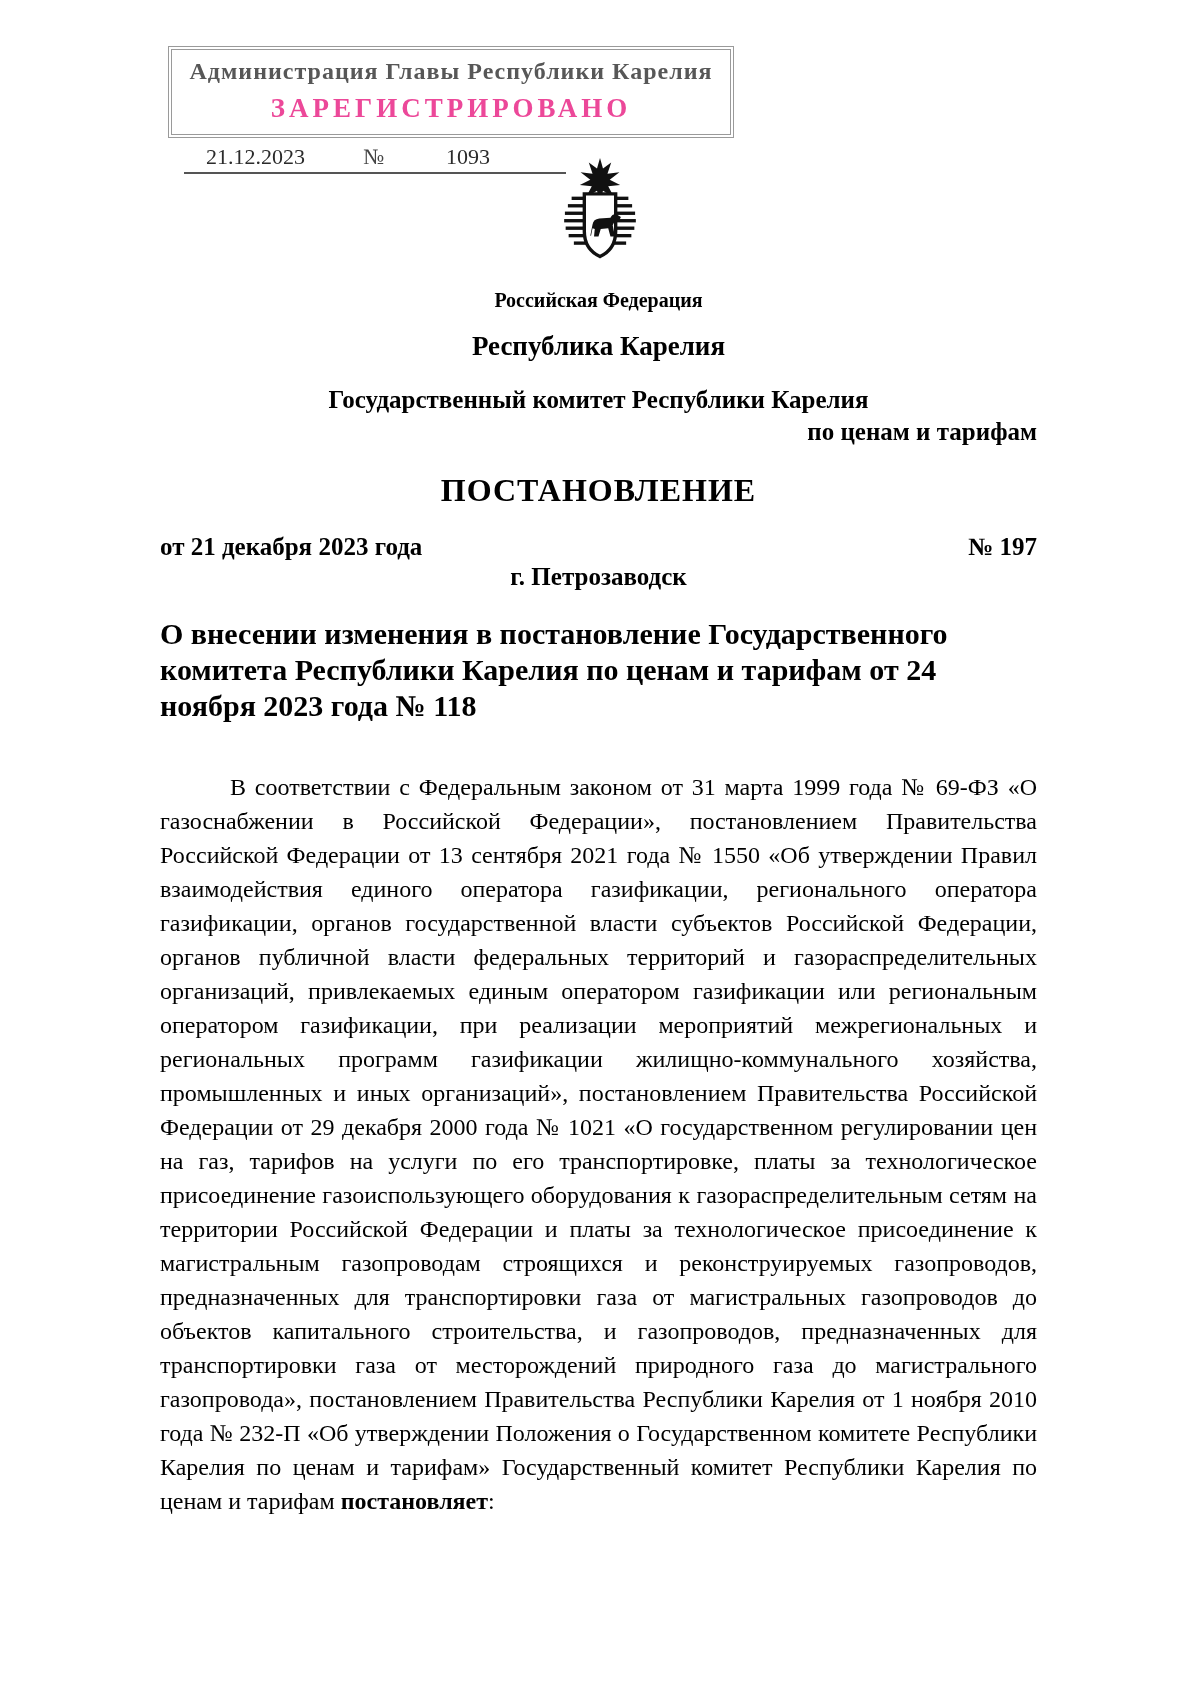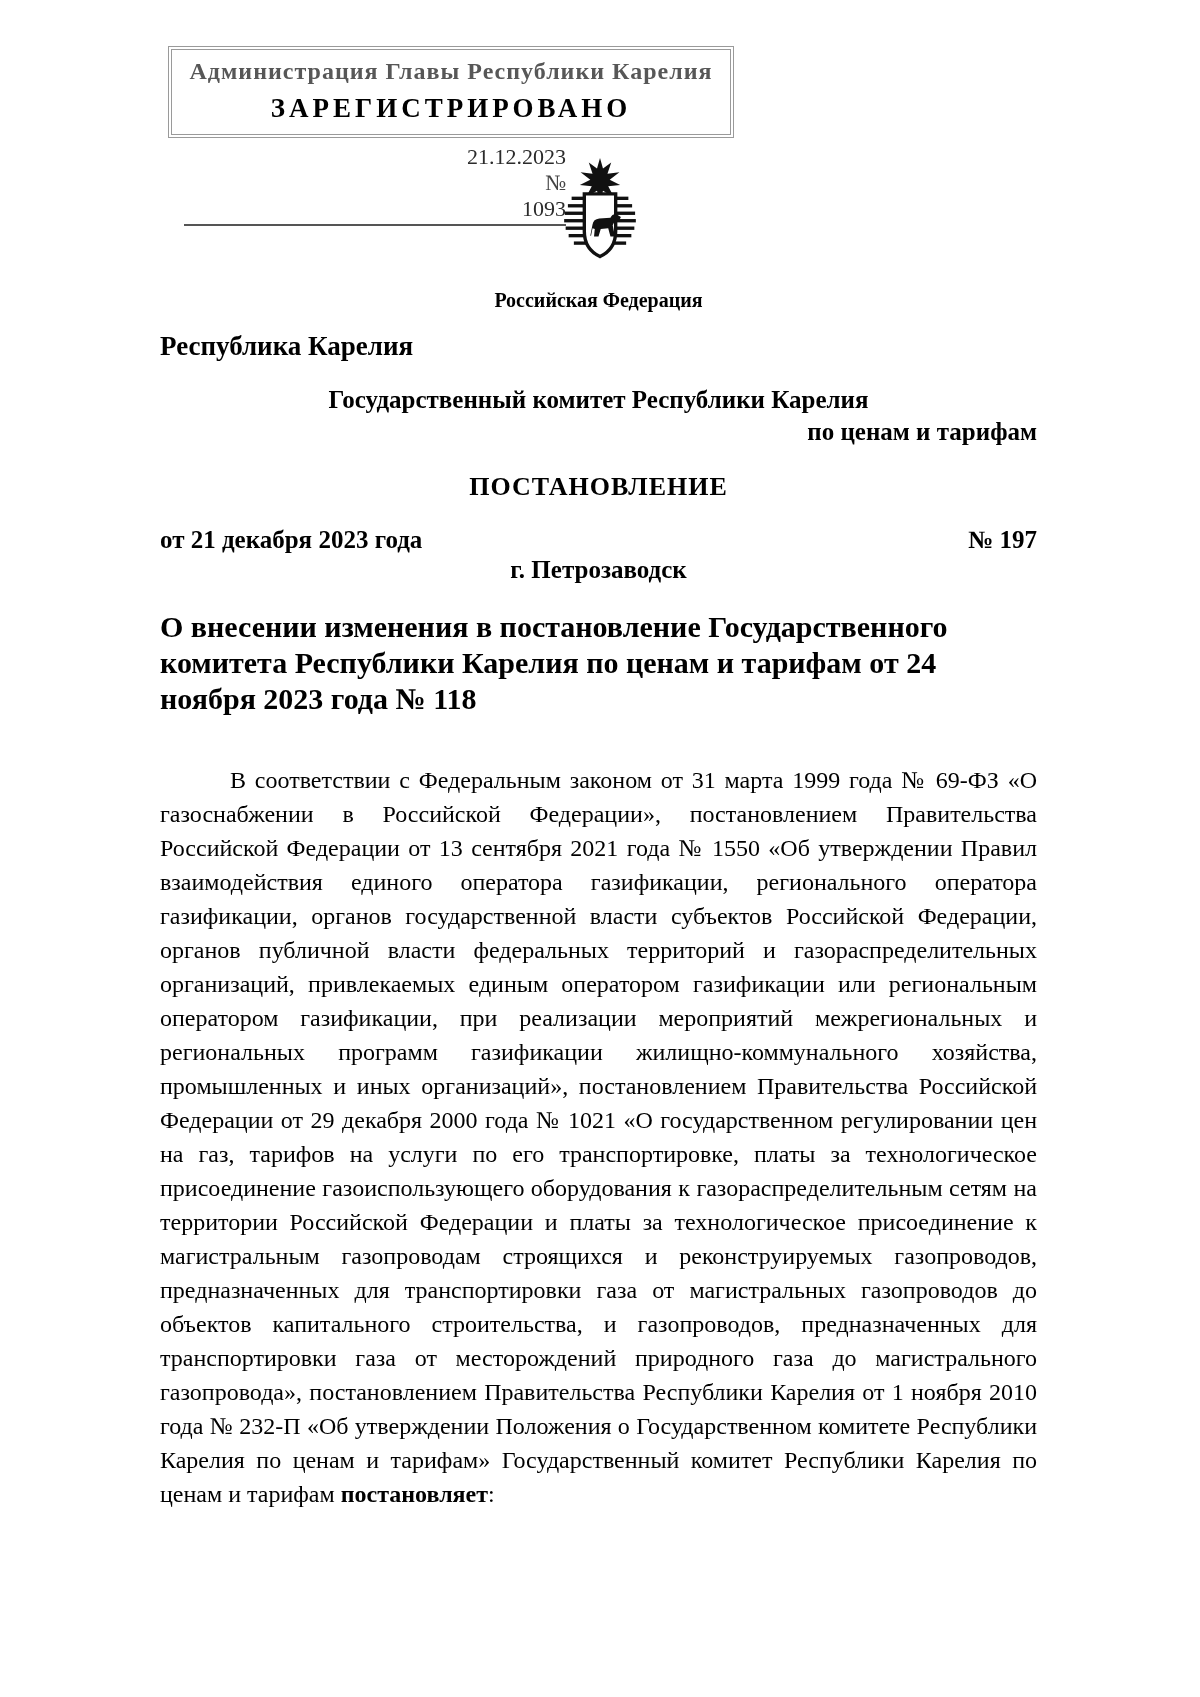--- a/index.html
+++ b/index.html
@@ -14,47 +14,47 @@
   .page { position:absolute; inset:0; background:#fff; }
 
   
   .stamp { position:absolute; left:168px; top:46px; width:566px; color:#5a5a5a;border-radius:9px; }
   .stamp-box {
     border:4px double #9a9a9a;
     padding:8px 8px 10px;
     text-align:center;
   }
   .stamp-org   { font-size:24px; font-weight:bold; letter-spacing:1px; color:#575757; }
-  .stamp-reg   { font-size:27px; font-weight:bold; letter-spacing:4px; margin-top:8px; color:#000000; }
+  .stamp-reg   { font-size:27px; font-weight:bold; letter-spacing:4px; margin-top:8px; color:#ec4899; }
   .stamp-fill {
     display:flex; align-items:flex-end;
     width:382px; margin-left:16px; margin-top:6px;
     border-bottom:2px solid #555;
     padding:0 0 2px 22px;
-    font-size:22px; color:#2b2b2b;flex-direction:column;
+    font-size:22px; color:#2b2b2b;
   }
   .stamp-fill .sign   { margin-left:58px; color:#444; }
   .stamp-fill .number { margin-left:62px; }
 
   
   .coat {
     position:absolute; top:158px; left:50%;
     transform:translateX(-50%);
     width:100px; height:112px;
   }
   .coat svg { display:block; width:100%; height:100%; }
 
   
   .content { position:absolute; left:160px; top:283px; width:877px; }
 
   .h-country { font-size:20px; font-weight:bold; text-align:center; line-height:34px; }
-  .h-region  { font-size:27px; font-weight:bold; text-align:left; line-height:32px; margin-top:13px; }
+  .h-region  { font-size:27px; font-weight:bold; text-align:center; line-height:32px; margin-top:13px; }
   .h-com1    { font-size:25px; font-weight:bold; text-align:center; line-height:30px; margin-top:23px; }
   .h-com2    { font-size:25px; font-weight:bold; text-align:right; line-height:30px; margin-top:2px; }
-  .doc-type  { font-size:26px; font-weight:bold; text-align:center; letter-spacing:1px; margin-top:25px; }
+  .doc-type  { font-size:32px; font-weight:bold; text-align:center; letter-spacing:1px; margin-top:25px; }
   .meta-row  { display:flex; justify-content:space-between; font-size:25px; font-weight:bold; margin-top:24px;gap:48px; }
   .city      { font-size:25px; font-weight:bold; text-align:center; margin-top:2px; }
   .doc-title { font-size:30px; font-weight:bold; text-align:left; line-height:36px; margin-top:25px; }
 
   .body-par {
     margin-top:46px;
     font-size:24px;
     line-height:34px;
     text-align:justify;
     text-align-last:left;

